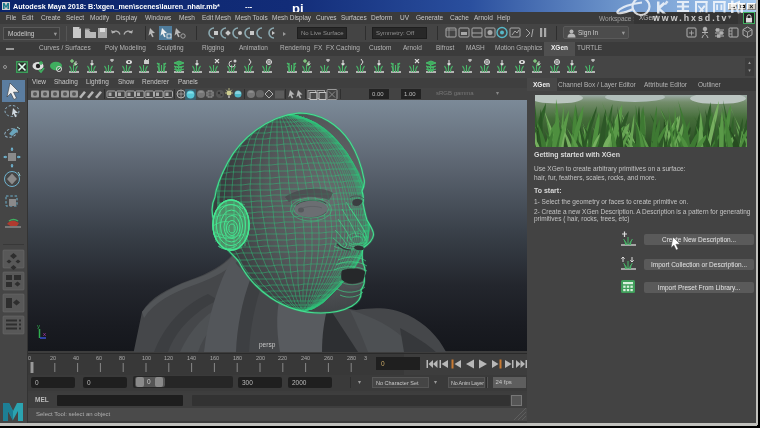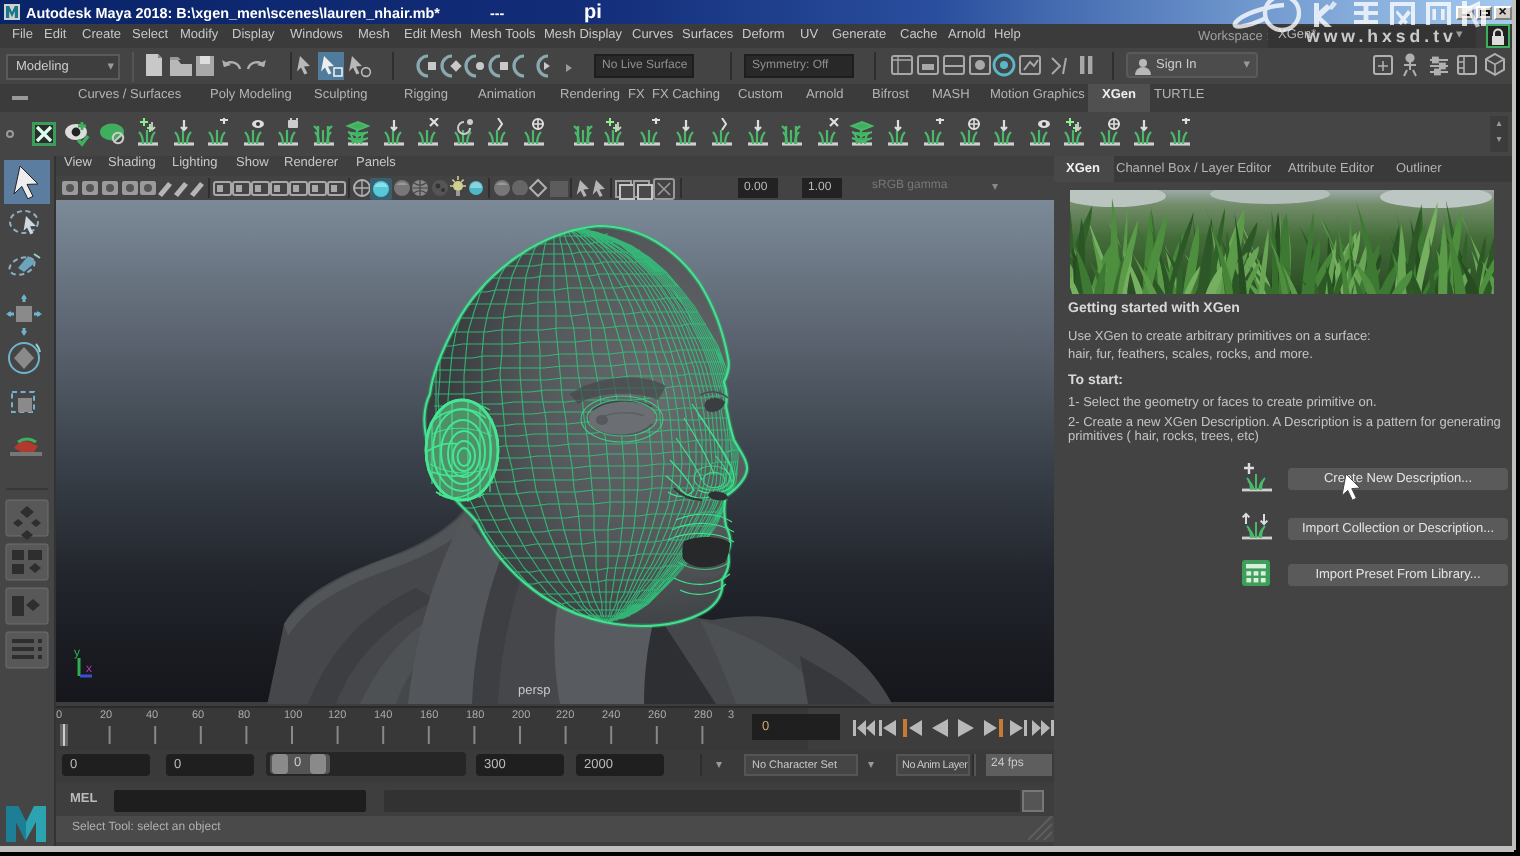--- a/index.html
+++ b/index.html
@@ -8,21 +8,21 @@
 <body>
 <div id="root">
 
  <div class="r" style="left:0;top:0;width:757px;height:28px;background:linear-gradient(90deg,#0a246a 0%,#122c78 38%,#2a4f9e 62%,#6e96cc 82%,#a6caf0 100%)">
    <svg width="8" height="8" viewBox="0 0 8 8" style="position:absolute;left:2px;top:2px">
         <rect width="8" height="8" fill="#d0d0d0"></rect>
         <path d="M1 7V1h1.6L4 4l1.4-3H7v6H5.4V3.6L4 6.6 2.6 3.6V7z" fill="#18788a"></path>
       </svg>
    <span style="position:absolute;left:13px;top:1.5px;font-size:7.2px;font-weight:bold;color:#fff;white-space:pre">Autodesk Maya 2018: B:\xgen_men\scenes\lauren_nhair.mb*</span>
       <span style="position:absolute;left:245px;top:1.5px;font-size:7.2px;font-weight:bold;color:#fff">---</span>
-      <span style="position:absolute;left:292px;top:1px;font-size:10px;font-weight:bold;color:#fff">pi</span>
+      <span style="position:absolute;left:292px;top:1px;font-size:13px;font-weight:bold;color:#fff">pi</span>
    <div style="position:absolute;left:728px;top:2.5px;width:8.5px;height:7.5px;background:#d4d0c8;border:1px solid #808080;border-top-color:#fff;border-left-color:#fff">
         <div style="position:absolute;left:1.5px;bottom:1px;width:4px;height:1.5px;background:#111"></div>
       </div>
    <div style="position:absolute;left:737.5px;top:2.5px;width:8.5px;height:7.5px;background:#d4d0c8;border:1px solid #808080;border-top-color:#fff;border-left-color:#fff">
         <div style="position:absolute;left:1.5px;top:1px;width:4.5px;height:3.5px;border:1px solid #111;border-top-width:1.5px"></div>
       </div>
    <div style="position:absolute;left:747px;top:2.5px;width:8.5px;height:7.5px;background:#d4d0c8;border:1px solid #808080;border-top-color:#fff;border-left-color:#fff;color:#111;font-size:7px;font-weight:bold;line-height:6px;text-align:center">×</div>
  </div>
 
  <div class="r" style="left:0;top:12px;width:757px;height:12px;background:#3b3b3b;color:#c8c8c8;font-size:6.5px">

